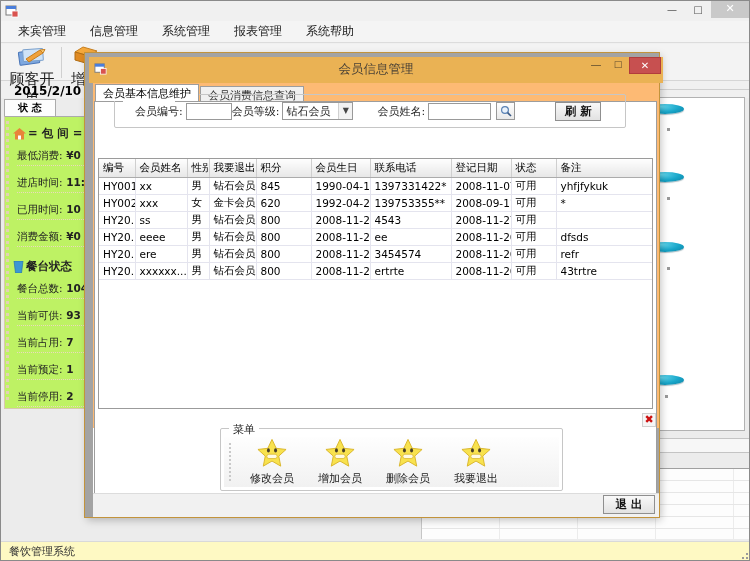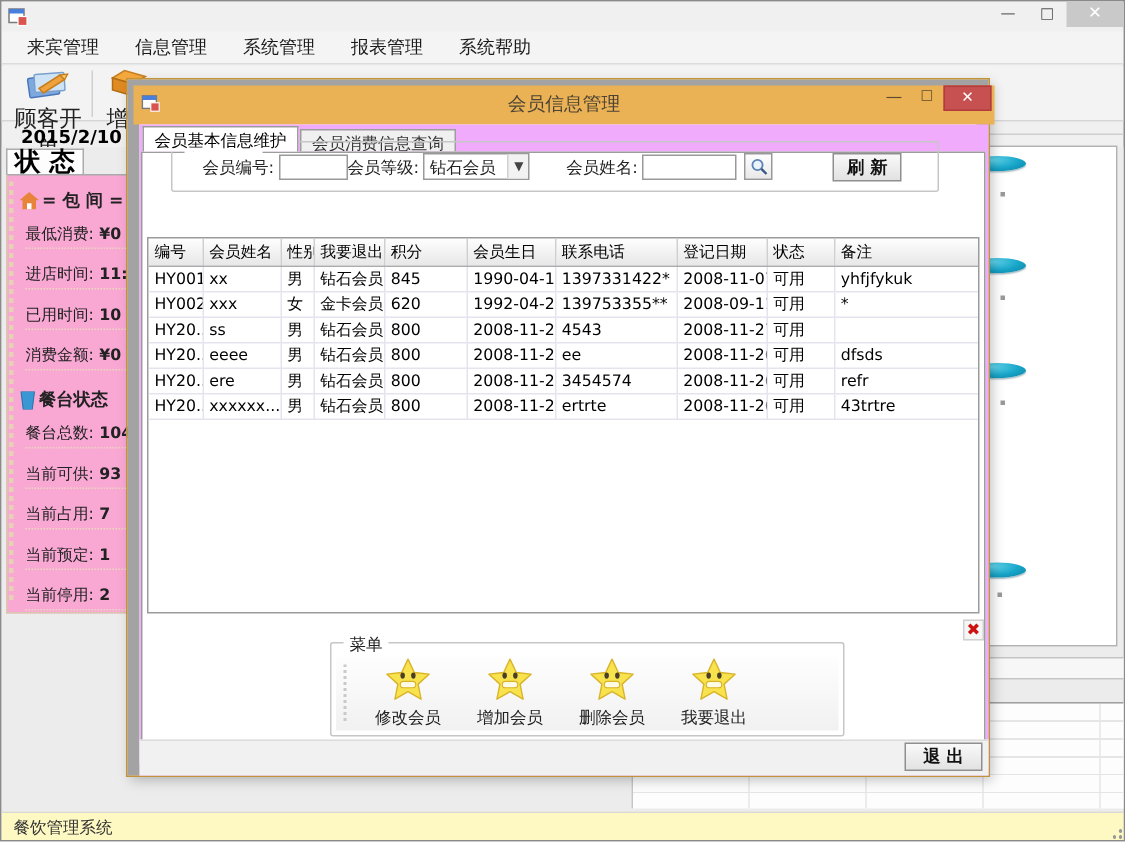--- a/index.html
+++ b/index.html
@@ -16,22 +16,22 @@
   .menubar{left:0;top:20px;width:100%;height:22px;background:#f4f4f4;border-bottom:1px solid #dcdcdc;display:flex;align-items:center;padding-left:8px;}
   .menu-item{font-size:12px;color:#1a1a1a;padding:2px 9px;margin-right:6px;}
   .toolbar{left:0;top:43px;width:100%;height:37px;background:#f3f3f3;border-bottom:1px solid #d5d5d5;}
   .tool-btn{position:absolute;top:1px;width:54px;height:35px;text-align:center;}
   .tool-btn .lbl{font-size:15px;color:#222;display:block;margin-top:-1px;}
   .tool-sep{position:absolute;left:60px;top:3px;width:1px;height:31px;background:#d0d0d0;}
   .date-row{left:13px;top:83px;font-size:12px;font-weight:bold;color:#000;}
   .content-bg{left:0;top:97px;width:750px;height:443px;background:#ececec;}
 
   
-  .status-tab{left:3px;top:98px;width:52px;height:17px;background:#fdfdfd;border:1px solid #ababab;border-bottom:none;font-size:17px;font-weight:bold;text-align:center;line-height:16px;}
-  .side-panel{left:3px;top:115px;width:85px;height:293px;background:#f9a8d4;border:1px solid #d8c9ae;border-top:1px solid #ababab;padding:6px 0 0 10px;overflow:hidden;}
+  .status-tab{left:3px;top:98px;width:52px;height:17px;background:#fdfdfd;border:1px solid #ababab;border-bottom:none;font-size:10px;font-weight:bold;text-align:center;line-height:16px;}
+  .side-panel{left:3px;top:115px;width:85px;height:293px;background:#bef264;border:1px solid #d8c9ae;border-top:1px solid #ababab;padding:6px 0 0 10px;overflow:hidden;}
   .side-grip{left:5px;top:120px;width:3px;height:280px;background:repeating-linear-gradient(to bottom,#e3d2b4 0 3px,transparent 3px 6px);}
   .side-header{display:flex;align-items:center;font-size:11.5px;font-weight:bold;color:#222;margin:3px 0 8px -2px;white-space:nowrap;}
   .side-header svg{margin-right:2px;flex:0 0 auto;}
   .side-row{font-size:10.5px;color:#222;margin:0 0 10px 2px;white-space:nowrap;border-bottom:1px dotted #ead9bd;padding-bottom:2px;}
   .side-row b{font-size:10.5px;}
   .statusbar{left:0;top:540px;width:750px;height:21px;background:#fef9c3;border-top:1px solid #d9d9d9;font-size:11px;color:#333;line-height:20px;padding-left:8px;}
   .grip{right:2px;bottom:2px;width:10px;height:10px;background:
     radial-gradient(circle at 8px 8px,#9a9a9a 1px,transparent 1.4px),
     radial-gradient(circle at 8px 4px,#9a9a9a 1px,transparent 1.4px),
     radial-gradient(circle at 4px 8px,#9a9a9a 1px,transparent 1.4px);}
@@ -47,21 +47,21 @@
 
   
   .dialog{left:84px;top:52px;width:574px;height:464px;border:8px solid #a3a3a3;outline:1px solid #c2933b;background:#fff;box-shadow:2px 3px 8px rgba(0,0,0,.25);}
   .dlg-titlebar{left:-4px;top:-4px;width:574px;height:26px;background:#EAB254;}
   .dlg-title{left:0;top:4px;width:100%;text-align:center;font-size:12.5px;color:#4c4336;}
   .dlg-icon{left:5px;top:4px;}
   .dlg-controls{right:2px;top:0;height:19px;display:flex;align-items:flex-start;}
   .dlg-min{width:22px;text-align:center;color:#5c4b2e;font-size:11px;line-height:15px;}
   .dlg-max{width:22px;text-align:center;color:#5c4b2e;font-size:9px;line-height:14px;}
   .dlg-close{width:32px;height:17px;background:#C75050;border:1px solid #b23c3c;color:#fff;font-size:10px;text-align:center;line-height:15px;}
-  .dlg-client{left:-0px;top:22px;width:566px;height:434px;background:#f0abfc;}
+  .dlg-client{left:-0px;top:22px;width:566px;height:345px;background:#fdba74;}
   .tabs{left:2px;top:1px;display:flex;align-items:flex-end;height:17px;}
   .tab{font-size:11px;padding:1px 7px 2px 7px;border:1px solid #9d9d9d;border-bottom:none;margin-right:1px;}
   .tab.active{background:#fff;height:17px;z-index:3;position:relative;}
   .tab.inactive{background:#f0f0f0;height:15px;color:#333;}
   .tab-page{left:1px;top:18px;width:563px;height:414px;border:1px solid #9d9d9d;background:#fff;}
 
   .groupbox{border:1px solid #c6c6c6;border-radius:2px;}
   .group-label{position:absolute;top:-7px;left:8px;background:#fff;padding:0 4px;font-size:11px;color:#222;}
   .search-group{left:21px;top:11px;width:512px;height:34px;}
   .search-row{position:absolute;left:0;top:0;width:100%;height:100%;display:flex;align-items:center;font-size:11px;color:#222;}

